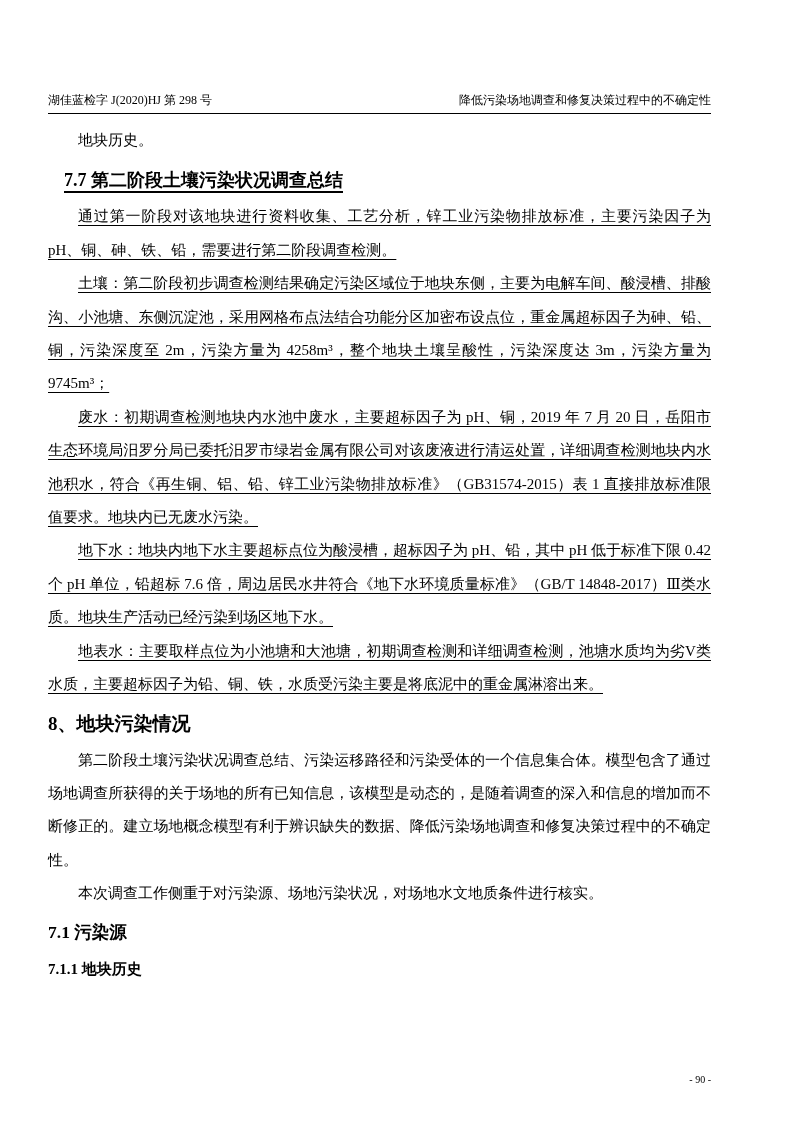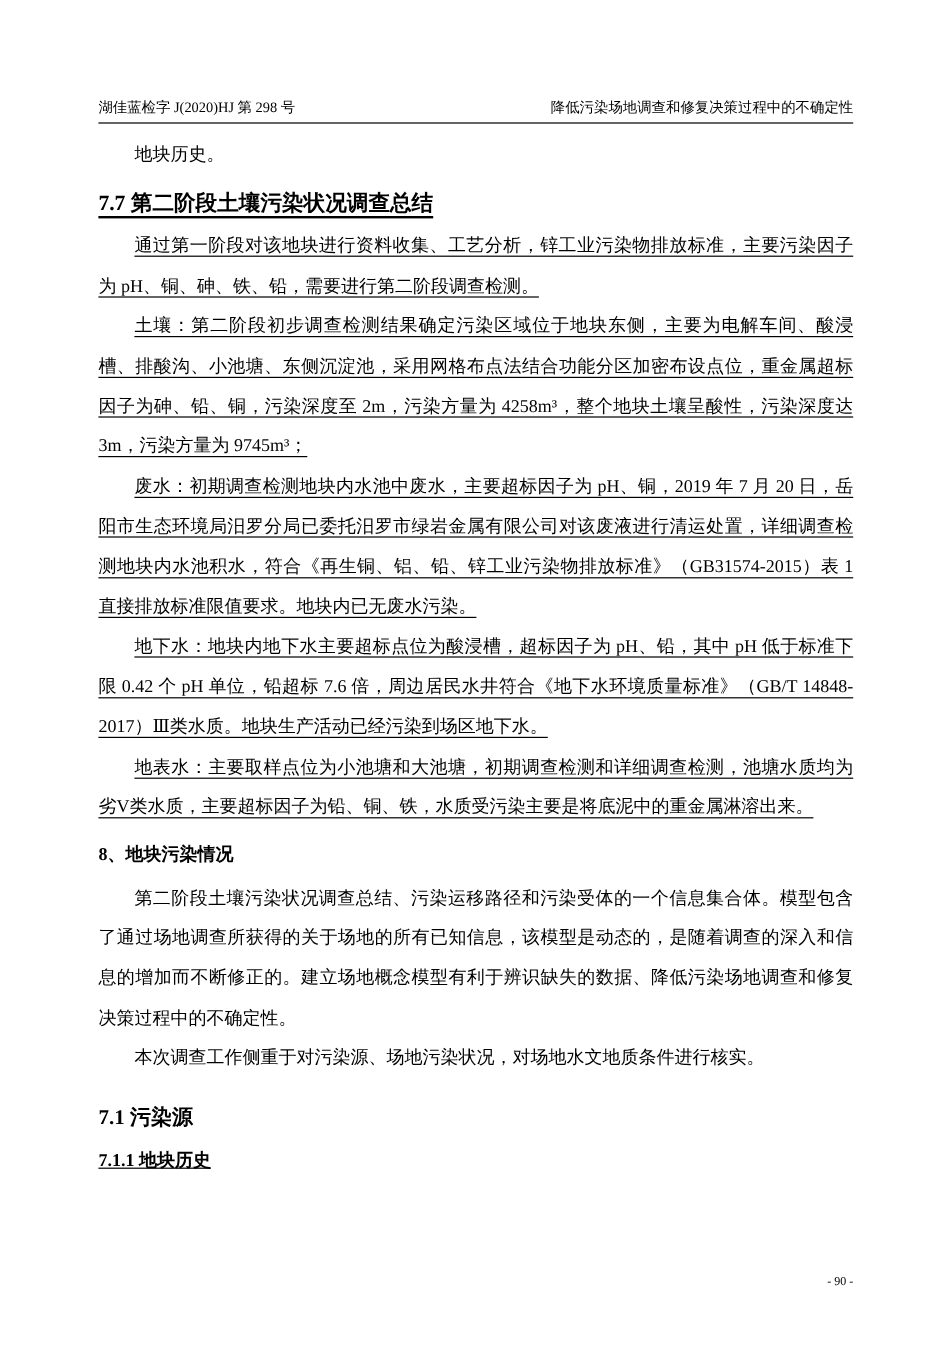--- a/index.html
+++ b/index.html
@@ -10,24 +10,24 @@
   body {
     width: 793px;
     height: 1122px;
     position: relative;
     font-family: "Liberation Serif", "DejaVu Serif", serif;
     color: #000000;
     overflow: hidden;
   }
   .sheet {
     position: absolute;
-    top: 5px; left: 0;
+    top: 16px; left: 0;
     width: 793px;
     height: 940px;
-    padding: 76px 82px 0 82px;
+    padding: 76px 82px 0 48px;
     box-sizing: border-box;
   }
   .page-header {
     display: flex;
     justify-content: space-between;
     align-items: flex-end;
     font-size: 12px;
     line-height: 16px;
     padding-bottom: 5px;
     border-bottom: 1px solid #000;
@@ -46,44 +46,43 @@
   .u {
     text-decoration: underline;
     text-decoration-thickness: 1px;
     text-underline-offset: 4px;
     text-decoration-skip-ink: none;
   }
   h2.sec77 {
     font-size: 18px;
     font-weight: bold;
     line-height: 32px;
-    margin: 7px 0 4px 0;
+    margin: 7px 0 4px 16px;
     text-decoration: underline;
     text-decoration-thickness: 1.5px;
     text-underline-offset: 5px;
     text-decoration-skip-ink: none;
   }
   h1.sec8 {
-    font-size: 15px;
+    font-size: 19px;
     font-weight: bold;
     line-height: 36px;
     margin: 4px 0 2px 0;
   }
   h2.sec71 {
     font-size: 17.5px;
     font-weight: bold;
     line-height: 34px;
-    margin: 14px 0 0 0;
+    margin: 4px 0 0 0;
   }
   h3.sec711 {
     font-size: 15px;
     font-weight: bold;
     line-height: 32px;
     margin: 4px 0 0 0;
-    text-decoration: underline;
   }
   .page-footer {
     position: absolute;
     right: 82px;
     top: 1058px;
     font-size: 10px;
   }
 </style>
 </head>
 <body>

